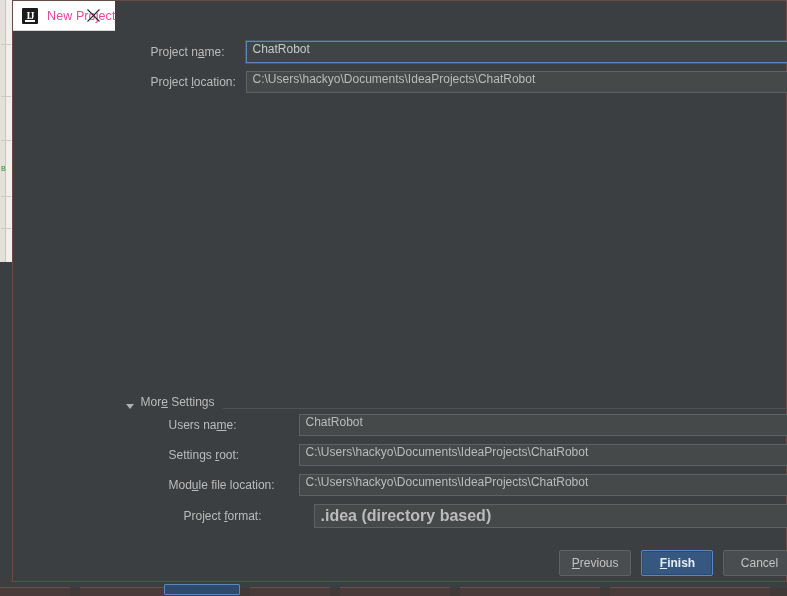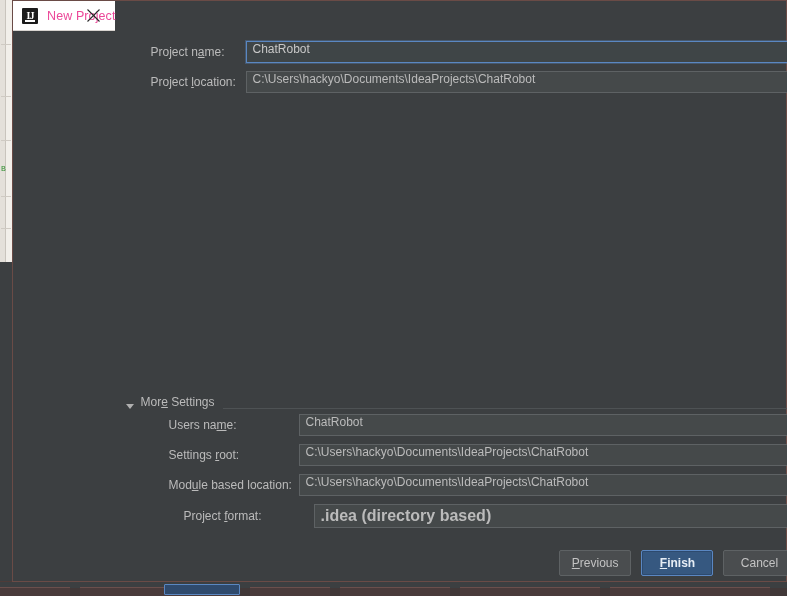--- a/index.html
+++ b/index.html
@@ -422,21 +422,21 @@
 
       <div class="row" style="left:29px; top:443px; width:734px;">
         <div class="lbl" style="width:131px"><span>Settings </span><u>r</u><span>oot:</span></div>
         <div class="field" style="width:577px">
             <span>C:\Users\hackyo\Documents\IdeaProjects\ChatRobot</span>
           </div>
         <div class="browse">...</div>
       </div>
 
       <div class="row" style="left:29px; top:473px; width:734px;">
-        <div class="lbl" style="width:131px"><span>Mod</span><u>u</u><span>le based location:</span></div>
+        <div class="lbl" style="width:131px"><span>Mod</span><u>u</u><span>le file location:</span></div>
         <div class="field" style="width:577px">
             <span>C:\Users\hackyo\Documents\IdeaProjects\ChatRobot</span>
           </div>
         <div class="browse">...</div>
       </div>
 
       <div class="row" style="left:44px; top:503px; width:734px;">
         <div class="lbl" style="width:131px"><span>Project </span><u>f</u><span>ormat:</span></div>
         <div class="combo" style="width:603px">
           <span class="combo-text">.idea (directory based)</span>

